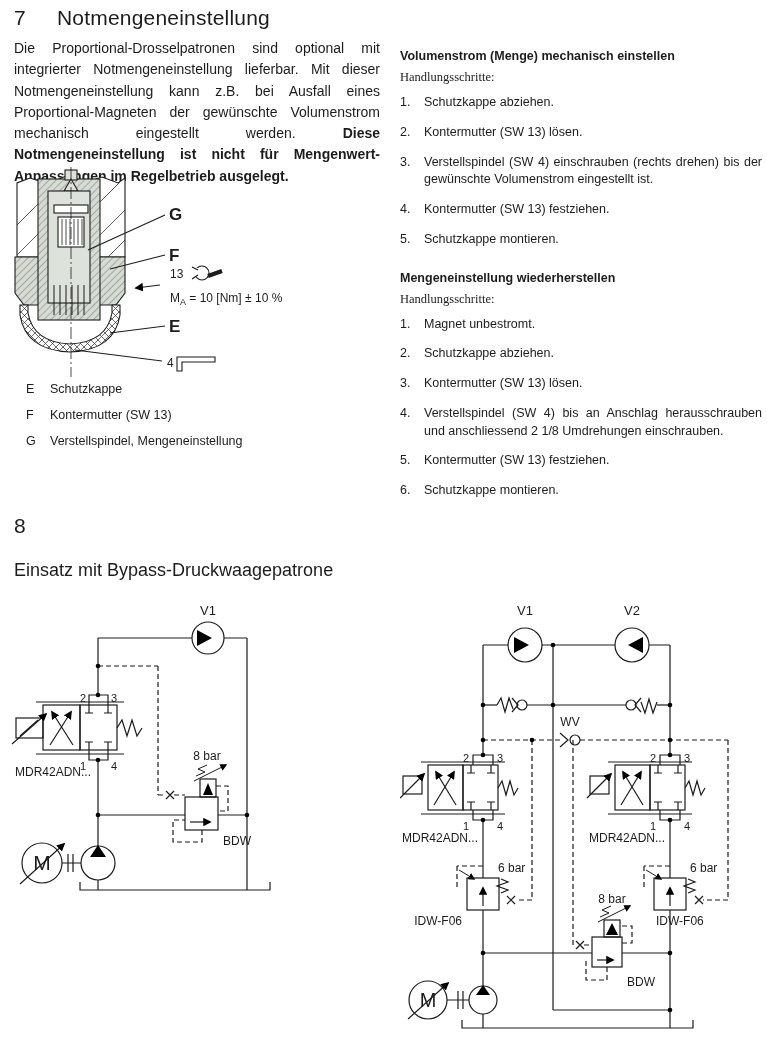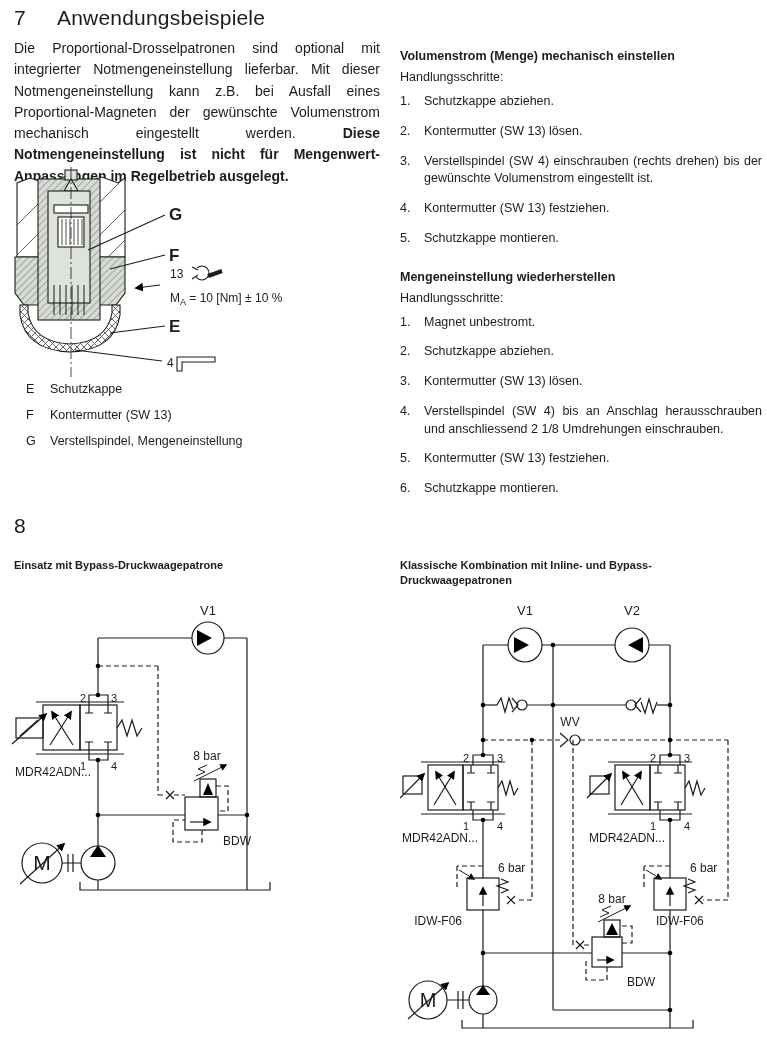--- a/index.html
+++ b/index.html
@@ -3,38 +3,38 @@
 <meta charset="utf-8">
 <style>
   html,body{margin:0;padding:0;}
   body{background:#ffffff;font-family:"Liberation Sans","DejaVu Sans",sans-serif;color:#1c1c1c;}
   .page{position:relative;width:767px;height:1047px;background:#fff;overflow:hidden;}
   .abs{position:absolute;}
   .h1{font-size:21px;font-weight:normal;letter-spacing:.2px;display:flex;}
   .h1 .num{width:43px;flex:0 0 43px;}
   .body-text{font-size:14px;line-height:1.52;text-align:justify;}
   .bold{font-weight:bold;}
-  .cap{font-size:11px;font-weight:bold;line-height:1.35;}
+  .cap{font-size:18px;font-weight:normal;line-height:1.35;}
   .proc-title{font-size:12.5px;font-weight:bold;margin-bottom:7px;}
-  .proc-sub{font-size:12.5px;margin-bottom:9px;}
+  .proc-sub{font-size:12.5px;margin-bottom:9px;font-family:Liberation Serif, serif;}
   .step{display:flex;margin-bottom:12px;font-size:12.5px;line-height:1.42;}
   .step .n{flex:0 0 24px;}
   .step .t{flex:1;text-align:justify;}
   .legend-row{display:flex;font-size:12.5px;margin-bottom:12px;}
   .legend-row .k{flex:0 0 24px;}
   svg text{font-family:"Liberation Sans","DejaVu Sans",sans-serif;fill:#1c1c1c;}
 </style>
 </head>
 <body>
 
 <div class="page">
 
   <div class="abs h1" style="left:14px;top:6px;width:500px;">
     <span class="num">7</span>
-    <span>Anwendungsbeispiele</span>
+    <span>Notmengeneinstellung</span>
   </div>
 
   <p class="abs body-text" style="left:14px;top:38px;width:366px;margin:0;"><span>Die Proportional-Drosselpatronen sind optional mit integrierter Notmengeneinstellung lieferbar. Mit dieser Notmengeneinstellung kann z.B. bei Ausfall eines Proportional-Magneten der gewünschte Volumenstrom mechanisch eingestellt werden. </span><span class="bold">Diese Notmengeneinstellung ist nicht für Mengenwert-Anpassungen im Regelbetrieb ausgelegt.</span></p>
 
   <svg class="abs" style="left:14px;top:165px;" width="360" height="215" viewBox="0 0 360 215">
     <defs>
       <pattern id="hD" width="5" height="5" patternUnits="userSpaceOnUse" patternTransform="rotate(45)">
         <rect width="5" height="5" fill="#d6dcd4"></rect>
           <line x1="0" y1="0" x2="0" y2="5" stroke="#70756e" stroke-width="1"></line>
       </pattern>
@@ -168,21 +168,20 @@
           <span class="t">Schutzkappe montieren.</span>
         </div>
     </div>
   </div>
 
   <div class="abs h1" style="left:14px;top:514px;width:500px;">
     <span class="num">8</span>
   </div>
 
   <div class="abs cap" style="left:14px;top:558px;width:350px;">Einsatz mit Bypass-Druckwaagepatrone</div>
-  <div class="abs cap" style="left:400px;top:558px;width:356px;">Klassische Kombination mit Inline- und Bypass-Druckwaagepatronen</div>
 
   <svg class="abs" style="left:0px;top:598px;" width="300" height="320" viewBox="0 0 300 320">
     <defs>
       <marker id="ah2" viewBox="0 0 10 10" refX="8" refY="5" markerWidth="7" markerHeight="7" orient="auto-start-reverse">
         <path d="M0,0L10,5L0,10z" fill="#000"></path>
       </marker>
     </defs>
     <g stroke="#1c1c1c" stroke-width="1.2" fill="none">
 
       <circle cx="208" cy="40" r="16"></circle>

